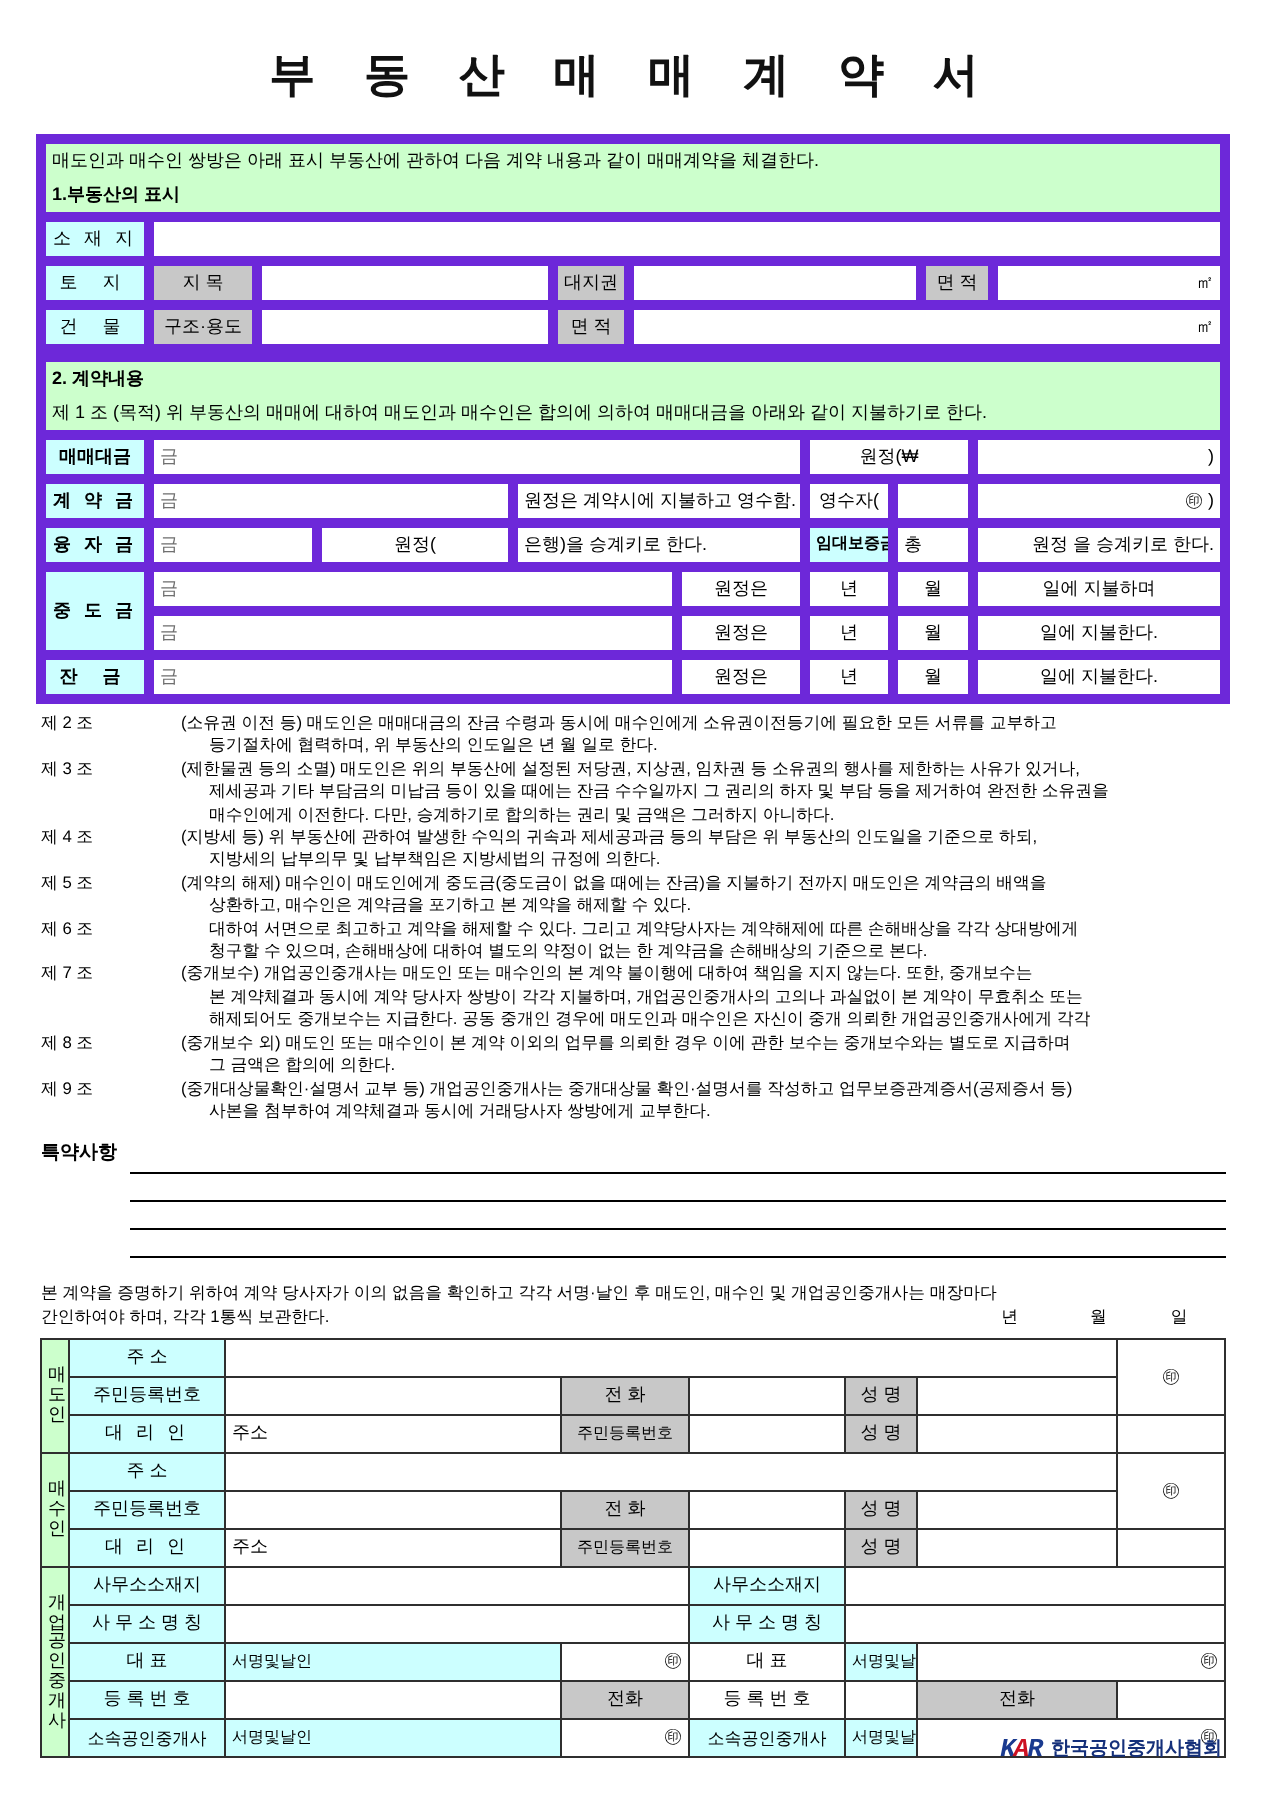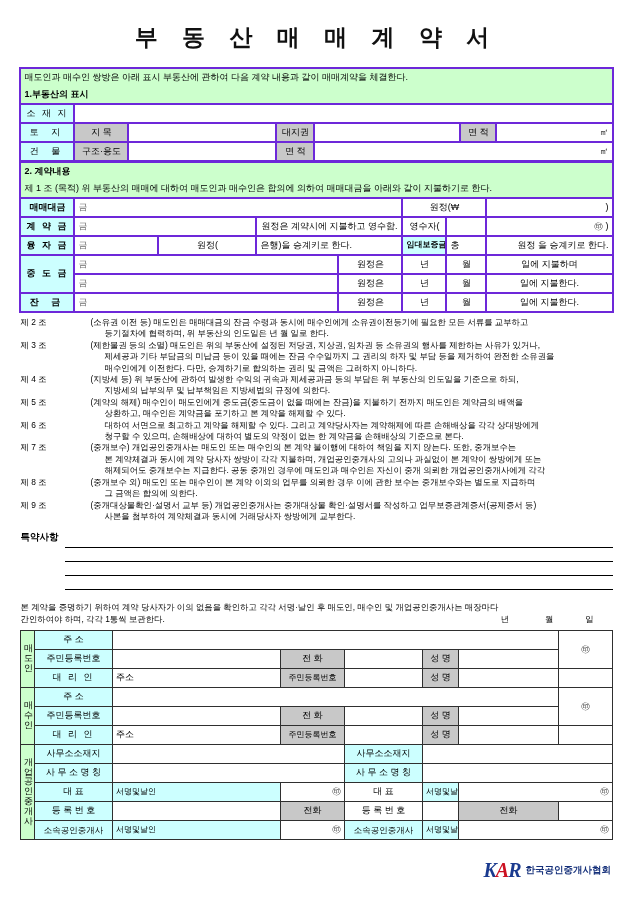--- a/index.html
+++ b/index.html
@@ -25,21 +25,21 @@
 
   
   table.grid{
     border-collapse:collapse;
     table-layout:fixed;
     width:592px;
     margin:0 auto;
     font-size:9px;
   }
   table.grid td{
-    border:2px solid #6d28d9;
+    border:5px solid #6d28d9;
     padding:0 3px;
     height:17px;
     vertical-align:middle;
     line-height:1.1;
     overflow:hidden;
     white-space:nowrap;
   }
   .green{background:#ccffcc;}
   .cyan{background:#ccffff;}
   .gray{background:#c8c8c8;margin-left:11px;}
@@ -106,22 +106,22 @@
     width:14px;padding:0;
   }
   .seal{font-size:9px;}
 
   
   .footer{
     position:absolute;right:22px;bottom:16px;
     display:flex;align-items:center;gap:5px;
   }
   .footer .kar{
-    font-family:Liberation Serif, serif;
-    font-weight:bold;font-style:italic;font-size:20px;
+    font-family:Liberation Mono, monospace;
+    font-weight:bold;font-style:italic;font-size:13px;
     color:#1a3a8f;letter-spacing:-1px;position:relative;
   }
   .footer .kar .a{color:#cc1122;}
   .footer .orgname{font-size:9.5px;color:#15307a;font-weight:bold;}
 </style>
 </head>
 <body>
 
 <div class="page">
 
@@ -273,21 +273,21 @@
         <div class="no">제 6 조</div>
         <div class="bd">
           <span class="ind">대하여 서면으로 최고하고 계약을 해제할 수 있다. 그리고 계약당사자는 계약해제에 따른 손해배상을 각각 상대방에게</span>
           <span class="ind">청구할 수 있으며, 손해배상에 대하여 별도의 약정이 없는 한 계약금을 손해배상의 기준으로 본다.</span>
         </div>
       </div>
       <div class="clause">
         <div class="no">제 7 조</div>
         <div class="bd">
           <span class="ind first">(중개보수) 개업공인중개사는 매도인 또는 매수인의 본 계약 불이행에 대하여 책임을 지지 않는다. 또한, 중개보수는</span>
-          <span class="ind">본 계약체결과 동시에 계약 당사자 쌍방이 각각 지불하며, 개업공인중개사의 고의나 과실없이 본 계약이 쌍방에게 또는</span>
+          <span class="ind">본 계약체결과 동시에 계약 당사자 쌍방이 각각 지불하며, 개업공인중개사의 고의나 과실없이 본 계약이 무효취소 또는</span>
           <span class="ind">해제되어도 중개보수는 지급한다. 공동 중개인 경우에 매도인과 매수인은 자신이 중개 의뢰한 개업공인중개사에게 각각</span>
         </div>
       </div>
       <div class="clause">
         <div class="no">제 8 조</div>
         <div class="bd">
           <span class="ind first">(중개보수 외) 매도인 또는 매수인이 본 계약 이외의 업무를 의뢰한 경우 이에 관한 보수는 중개보수와는 별도로 지급하며</span>
           <span class="ind">그 금액은 합의에 의한다.</span>
         </div>
       </div>

